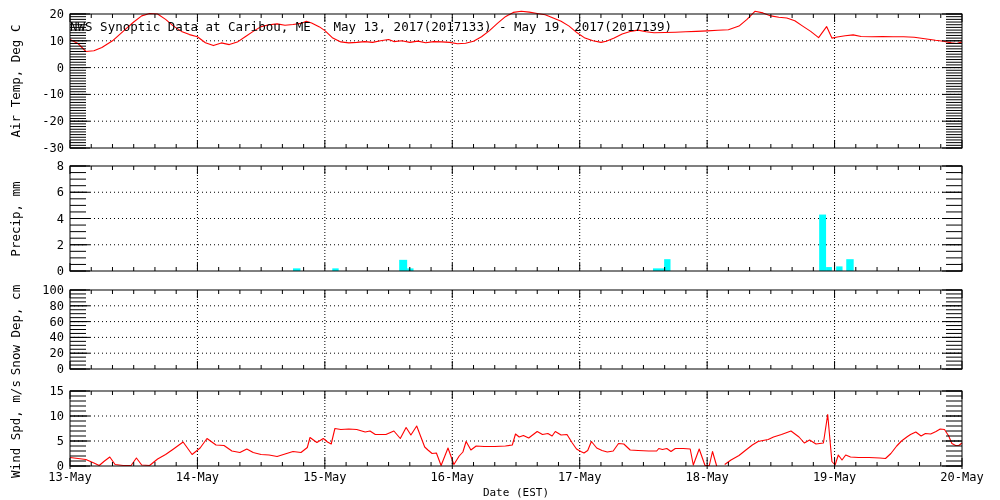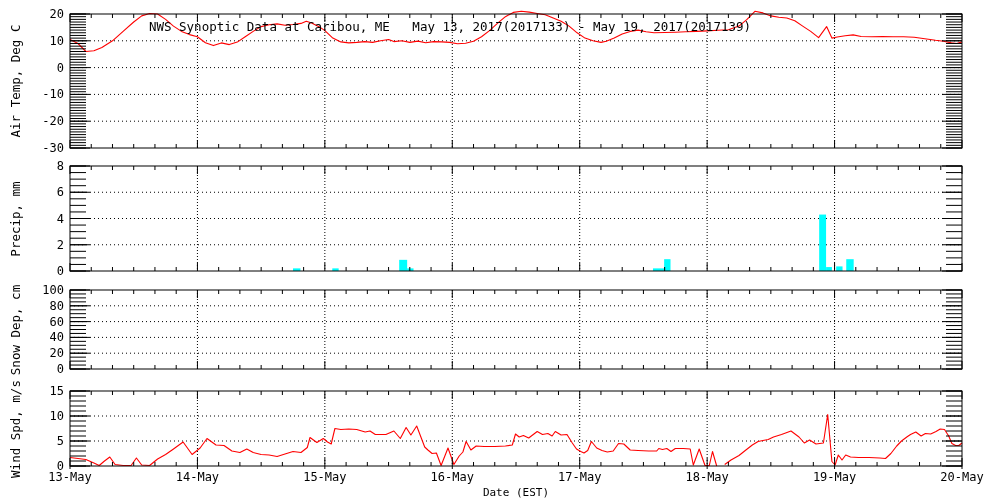--- a/index.html
+++ b/index.html
@@ -1,21 +1,21 @@
 <!DOCTYPE html>
 <html><head>
 <meta charset="utf-8">
 <style>
   html,body{margin:0;padding:0;background:#fff;}
   .screen{
     position:relative;width:1000px;height:500px;background:#fff;overflow:hidden;
     font-family:"DejaVu Sans Mono","Liberation Mono",monospace;color:#000;
   }
   .plot-title{
-    position:absolute;left:70px;top:19px;width:760px;text-align:center;
+    position:absolute;left:70px;top:19px;width:760px;text-align:left;
     font-size:12.5px;white-space:pre;letter-spacing:0px;
   }
   .ylab{
     position:absolute;width:200px;height:16px;text-align:center;
     font-size:12.5px;transform:rotate(-90deg);white-space:pre;
   }
   .xlab{
     position:absolute;left:70px;top:486px;width:892px;text-align:center;
     font-size:11px;white-space:pre;
   }

